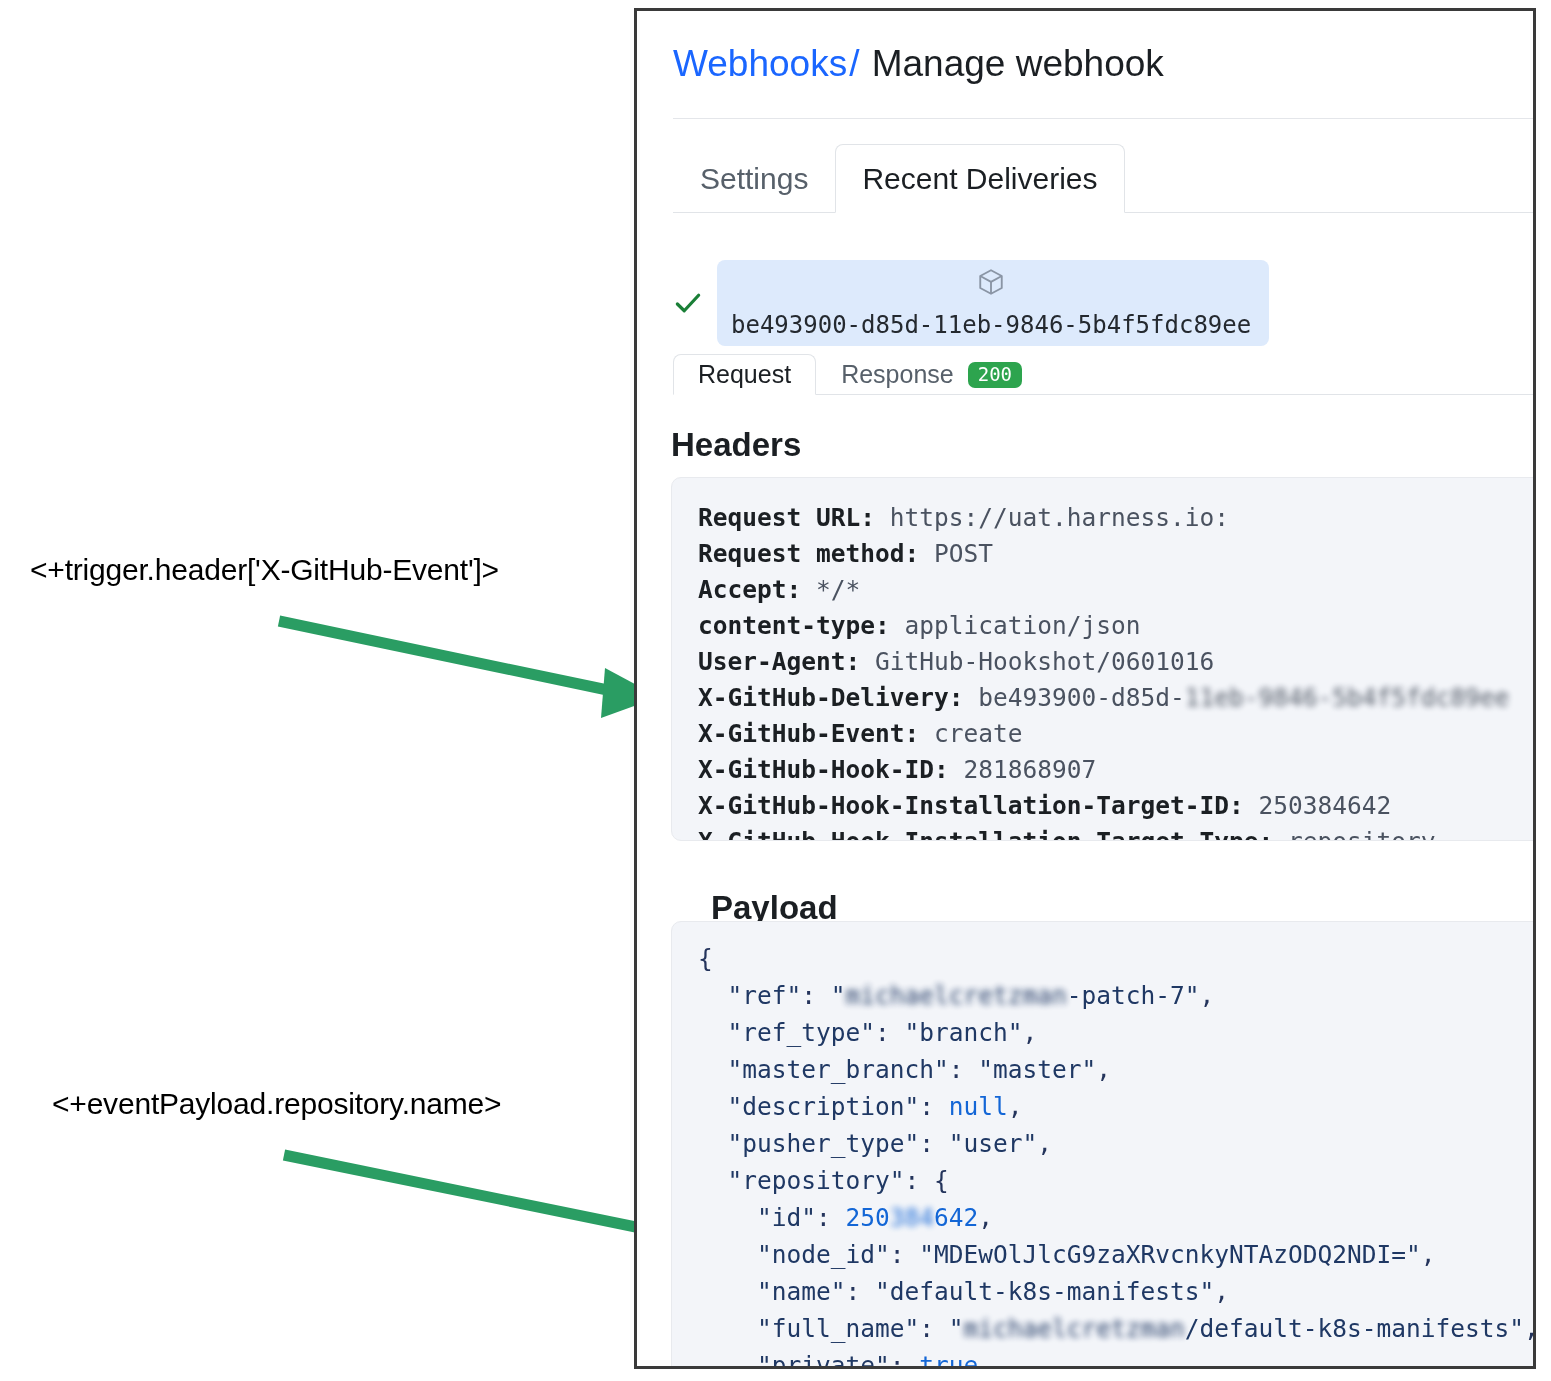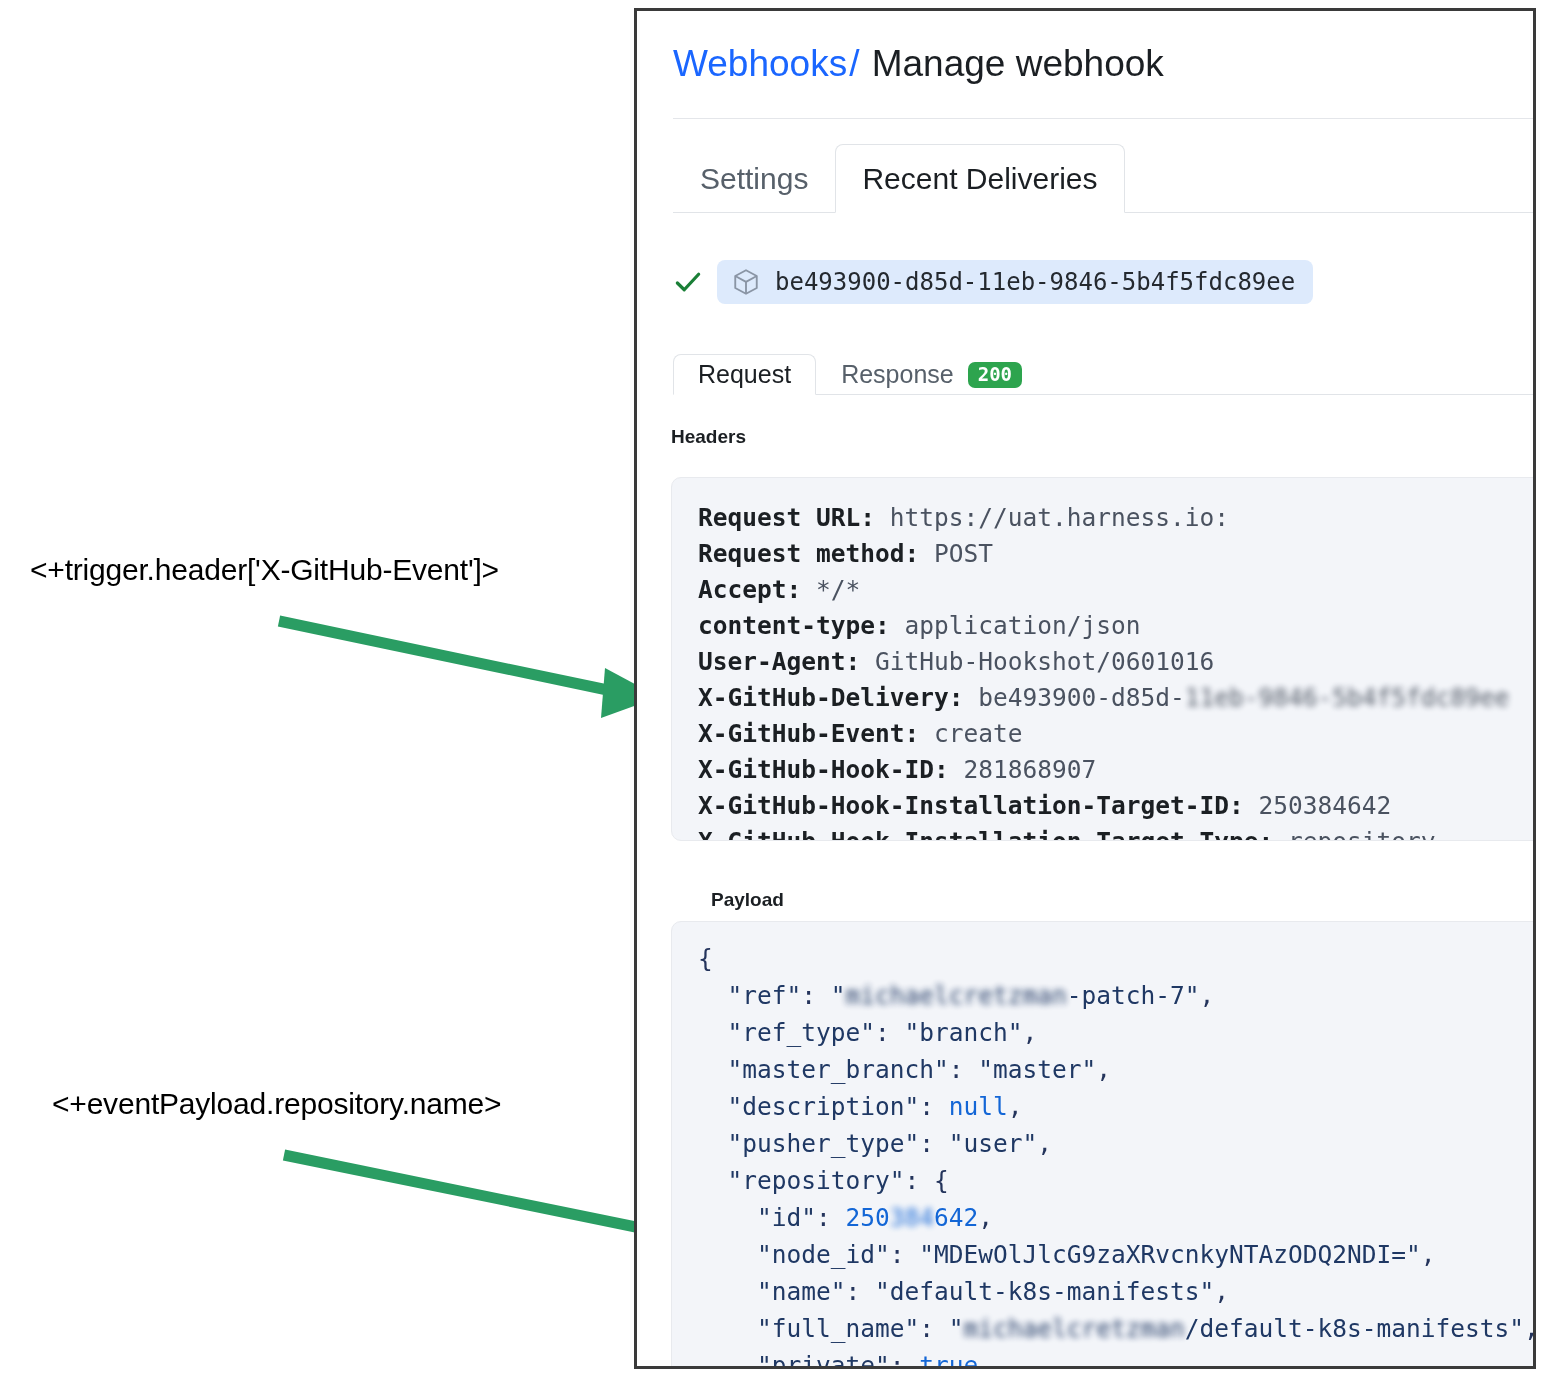--- a/index.html
+++ b/index.html
@@ -137,20 +137,21 @@
     height: 30px;
     display: block;
   }
   .delivery-badge {
     display: flex;
     align-items: center;
     gap: 14px;
     background: #ddeafc;
     border-radius: 8px;
     padding: 7px 18px 7px 14px;
+    flex-direction: column;
   }
   .cube-icon { width: 30px; height: 30px; display: block; }
   .delivery-guid {
     font-family: "DejaVu Sans Mono", "Liberation Mono", monospace;
     font-size: 24px;
     color: #24292f;
     letter-spacing: 0px;
     white-space: nowrap;
   }
 
@@ -185,40 +186,40 @@
     z-index: 3;
   }
   .status-badge {
     display: inline-flex;
     align-items: center;
     justify-content: center;
     background: #2da44e;
     color: #ffffff;
     font-family: "DejaVu Sans Mono", "Liberation Mono", monospace;
     font-size: 19px;
-    font-weight: 700;
+    font-weight: 400;
     border-radius: 7px;
     padding: 3px 10px 4px;
     line-height: 1;
   }
   .tabs-secondary-rule {
     position: absolute;
     left: 36px;
     top: 383px;
     width: 964px;
     height: 1px;
     background: #e1e4e8;
     z-index: 1;
   }
 
   
   .section-heading {
     position: absolute;
     left: 34px;
-    font-size: 19px;
+    font-size: 33px;
     font-weight: 700;
     color: #1b1f23;
   }
   #heading-headers { top: 415px; }
   #heading-payload { top: 878px; margin-left: 40px; }
 
   
   .code-box {
     position: absolute;
     left: 34px;

